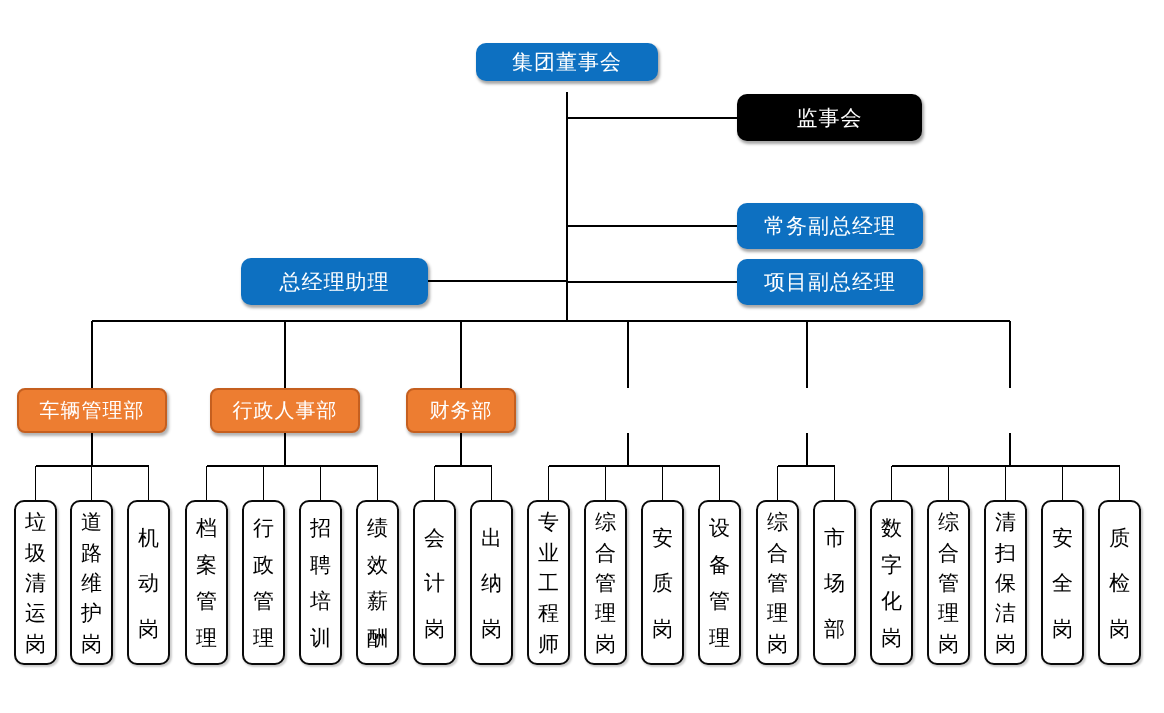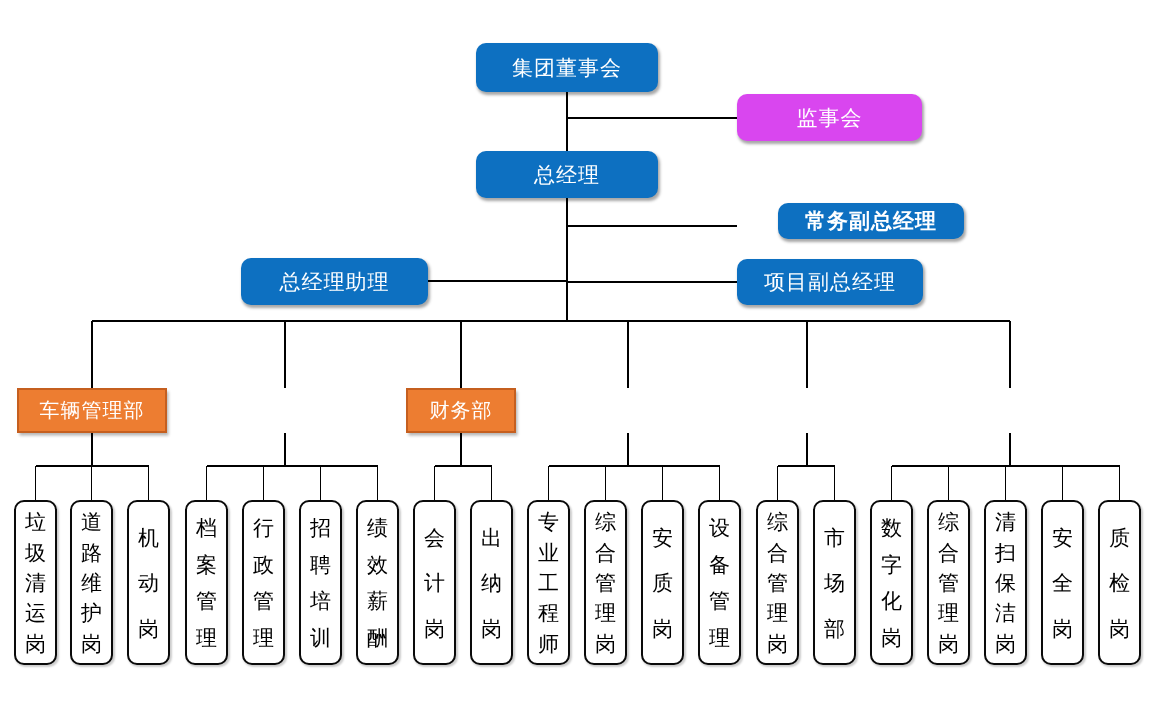--- a/index.html
+++ b/index.html
@@ -9,21 +9,21 @@
   }
   #lines{position:absolute;left:0;top:0;width:100%;height:100%;}
   .line{position:absolute;background:#000;}
   .node{
     position:absolute;color:#fff;display:flex;align-items:center;justify-content:center;
     border-radius:10px;font-size:21px;letter-spacing:1px;
     box-shadow:1.5px 2.5px 3px rgba(0,0,0,.35);
   }
   .dept{
     position:absolute;top:388px;height:45px;color:#fff;display:flex;align-items:center;justify-content:center;
-    border-radius:0;font-size:20px;letter-spacing:1px;border:2px solid #c55f1f;box-sizing:border-box;
+    border-radius:8px;font-size:20px;letter-spacing:1px;border:2px solid #c55f1f;box-sizing:border-box;
     box-shadow:1.5px 2.5px 3px rgba(0,0,0,.3);
   }
   .leaf{
     position:absolute;top:500px;width:43px;height:165px;background:#fff;color:#000;
     border:2px solid #0a0a0a;border-radius:10px;box-sizing:border-box;
     display:flex;flex-direction:column;justify-content:space-evenly;align-items:center;
     font-size:21px;line-height:1;box-shadow:1.5px 2px 2px rgba(0,0,0,.2);
   }
 </style>
 </head>
@@ -70,28 +70,28 @@
       <div class="line" style="left: 567px; top: 281.25px; width: 170px; height: 1.5px; background: rgb(0, 0, 0);"></div>
       <div class="line" style="left: 92px; top: 320.25px; width: 918px; height: 1.5px; background: rgb(0, 0, 0);"></div>
       <div class="line" style="left: 35.5px; top: 465.25px; width: 113px; height: 1.5px; background: rgb(0, 0, 0);"></div>
       <div class="line" style="left: 206.5px; top: 465.25px; width: 171px; height: 1.5px; background: rgb(0, 0, 0);"></div>
       <div class="line" style="left: 434.5px; top: 465.25px; width: 57px; height: 1.5px; background: rgb(0, 0, 0);"></div>
       <div class="line" style="left: 548.5px; top: 465.25px; width: 171px; height: 1.5px; background: rgb(0, 0, 0);"></div>
       <div class="line" style="left: 777.5px; top: 465.25px; width: 57px; height: 1.5px; background: rgb(0, 0, 0);"></div>
       <div class="line" style="left: 891.5px; top: 465.25px; width: 228px; height: 1.5px; background: rgb(0, 0, 0);"></div>
     </div>
 
-  <div class="node" style="left: 476px; top: 43px; width: 182px; height: 49px; background: rgb(13, 112, 193);">集团董事会</div>
-  <div class="node" style="left: 737px; top: 94px; width: 185px; height: 47px; background: #d946ef;">监事会</div>
-  <div class="node" style="left: 476px; top: 151px; width: 182px; height: 47px; background: rgb(13, 112, 193);">总经理</div>
-  <div class="node" style="left: 778px; top: 203px; width: 186px; height: 36px; background: rgb(13, 112, 193); font-weight: bold;">常务副总经理</div>
+  <div class="node" style="left: 476px; top: 43px; width: 182px; height: 38px; background: rgb(13, 112, 193);">集团董事会</div>
+  <div class="node" style="left: 737px; top: 94px; width: 185px; height: 47px; background: #000000;">监事会</div>
+  <div class="node" style="left: 737px; top: 203px; width: 186px; height: 46px; background: rgb(13, 112, 193);">常务副总经理</div>
   <div class="node" style="left: 737px; top: 259px; width: 186px; height: 46px; background: rgb(13, 112, 193);">项目副总经理</div>
   <div class="node" style="left: 241px; top: 258px; width: 187px; height: 47px; background: rgb(13, 112, 193);">总经理助理</div>
 
   <div class="dept" style="left: 17px; width: 150px; background: rgb(237, 125, 49);">车辆管理部</div>
+  <div class="dept" style="left: 210px; width: 150px; background: rgb(237, 125, 49);">行政人事部</div>
   <div class="dept" style="left: 406px; width: 110px; background: rgb(237, 125, 49);">财务部</div>
 
   <div class="leaf" style="left:14px">
       <span>垃</span>
       <span>圾</span>
       <span>清</span>
       <span>运</span>
       <span>岗</span>
     </div>
   <div class="leaf" style="left:70px">

